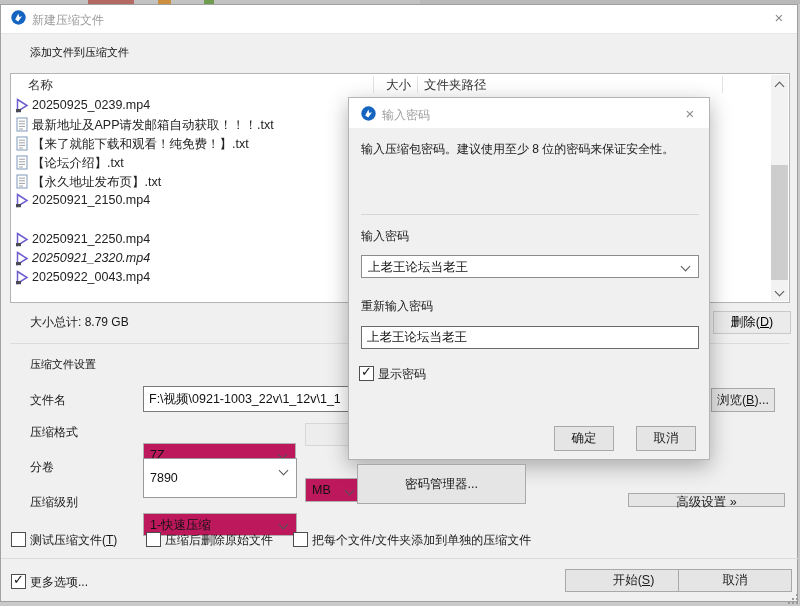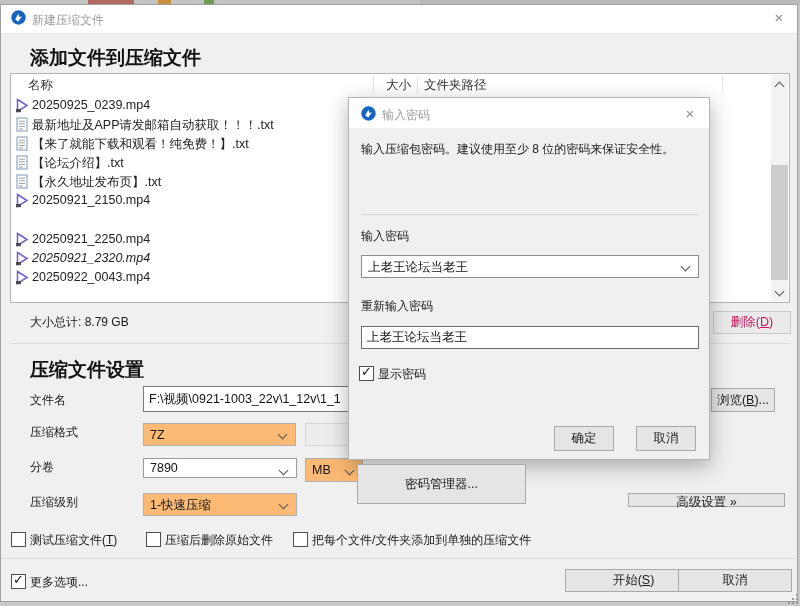--- a/index.html
+++ b/index.html
@@ -5,43 +5,43 @@
   html,body{margin:0;padding:0;}
   body{font-family:"Liberation Sans","DejaVu Sans",sans-serif;background:#c9c9c9;}
   .page{position:relative;width:800px;height:606px;overflow:hidden;background:#c9c9c9;}
   .frag{position:absolute;top:0;height:4px;}
   .win{position:absolute;left:0;top:4px;width:798px;height:598px;background:#f0f0f0;border:1px solid #a0a0a0;box-sizing:border-box;}
   .titlebar{position:absolute;left:1px;top:5px;width:796px;height:28px;background:#ffffff;}
   .titlebar-line{position:absolute;left:1px;top:33px;width:796px;height:1px;background:#e7e7e7;}
   .apptitle{position:absolute;left:32px;top:12px;font-size:12px;color:#9c9c9c;}
   .appicon{position:absolute;left:11px;top:10px;width:15px;height:15px;}
   .closex{position:absolute;width:26px;height:22px;text-align:center;color:#8a8a8a;font-size:15px;line-height:22px;cursor:pointer;}
-  .sechdr{position:absolute;font-size:19px;font-weight:bold;color:#111;}
+  .sechdr{position:absolute;font-size:11px;font-weight:normal;color:#111;}
   .lbl{position:absolute;font-size:12px;color:#1a1a1a;}
   .gray-lbl{color:#9c9c9c;}
   .list{position:absolute;left:10px;top:73px;width:780px;height:230px;background:#fff;border:1px solid #b5b5b5;box-sizing:border-box;}
   .colhdr{position:absolute;top:3px;font-size:12.5px;color:#333;}
   .coldiv{position:absolute;top:2px;width:1px;height:17px;background:#e3e3e3;}
   .lrow{position:absolute;left:0;width:345px;height:19px;font-size:12.5px;color:#222;}
   .ficon{position:absolute;left:4px;top:2px;width:14px;height:15px;}
   .fname{position:absolute;left:21px;top:2px;white-space:nowrap;}
   .sbar{position:absolute;right:1px;top:1px;width:17px;height:226px;background:#f2f2f2;}
   .sbtn{position:absolute;left:0;width:17px;height:17px;background:#f2f2f2;}
   .sthumb{position:absolute;left:0;top:90px;width:17px;height:115px;background:#cdcdcd;}
   .chev{position:absolute;width:6px;height:6px;border-right:1.3px solid #555;border-bottom:1.3px solid #555;}
   .chev.down{transform:rotate(45deg);}
   .chev.up{transform:rotate(225deg);}
   .btn{position:absolute;background:#e5e5e5;border:1px solid #a9a9a9;box-sizing:border-box;font-size:12.5px;color:#1a1a1a;text-align:center;font-family:inherit;padding:0;cursor:pointer;}
-  .btn.disabled{background:#ebebeb;border-color:#c9c9c9;color:#be185d;}
+  .btn.disabled{background:#ebebeb;border-color:#c9c9c9;color:#000000;}
   .sep{position:absolute;height:1px;background:#dcdcdc;}
   .input{position:absolute;background:#fff;border:1px solid #7a7a7a;box-sizing:border-box;font-size:12.5px;color:#111;padding:0 5px;overflow:hidden;white-space:nowrap;display:flex;align-items:center;}
   .combo{position:absolute;border:1px solid #b0b0b0;box-sizing:border-box;font-size:12.5px;color:#111;}
   .combo .val{position:absolute;left:6px;top:50%;transform:translateY(-50%);white-space:nowrap;}
   .combo .chev{right:9px;top:7px;}
-  .combo.graybg{background:#fdba74;}
+  .combo.graybg{background:#be185d;margin-top:20px;}
   .combo.whitebg{background:#fff;border-color:#9a9a9a;}
   .combo.disabledbg{background:#ededed;border-color:#d7d7d7;}
   .cb{position:absolute;width:13px;height:13px;background:#fff;border:1px solid #4d4d4d;box-sizing:content-box;cursor:pointer;}
   .cb .mark{position:absolute;left:1px;top:-3px;font-size:13px;color:#111;font-weight:bold;}
   .u{text-decoration:underline;}
   .dlg{position:absolute;left:348px;top:97px;width:362px;height:363px;background:#f0f0f0;border:1px solid #b4b4b4;box-sizing:border-box;box-shadow:0 6px 20px rgba(0,0,0,.30);z-index:10;}
   .dlg-titlebar{position:absolute;left:0;top:0;width:100%;height:30px;background:#fff;}
   .grip{position:absolute;right:2px;bottom:2px;width:12px;height:12px;}
   .grip i{position:absolute;width:2px;height:2px;background:#9a9a9a;}
 </style>
@@ -179,21 +179,21 @@
   <button class="btn" style="left:711px;top:388px;width:64px;height:24px;"><span>浏览(</span><span class="u">B</span><span>)...</span></button>
 
   <span class="lbl" style="left:30px;top:424px;">压缩格式</span>
   <div class="combo graybg" style="left:143px;top:423px;width:153px;height:23px;">
     <span class="val">7Z</span>
     <i class="chev down"></i>
   </div>
   <div class="combo disabledbg" style="left:305px;top:423px;width:150px;height:23px;"></div>
 
   <span class="lbl" style="left:30px;top:459px;">分卷</span>
-  <div class="combo whitebg" style="left:143px;top:458px;width:154px;height:20px;">
+  <div class="combo whitebg" style="left:143px;top:458px;width:154px;height:40px;">
     <span class="val">7890</span>
     <i class="chev down" style="top:8px;"></i>
   </div>
   <div class="combo graybg" style="left:305px;top:458px;width:58px;height:24px;">
     <span class="val">MB</span>
     <i class="chev down" style="top:8px;"></i>
   </div>
 
   <span class="lbl" style="left:30px;top:494px;">压缩级别</span>
   <div class="combo graybg" style="left:143px;top:493px;width:154px;height:23px;">

